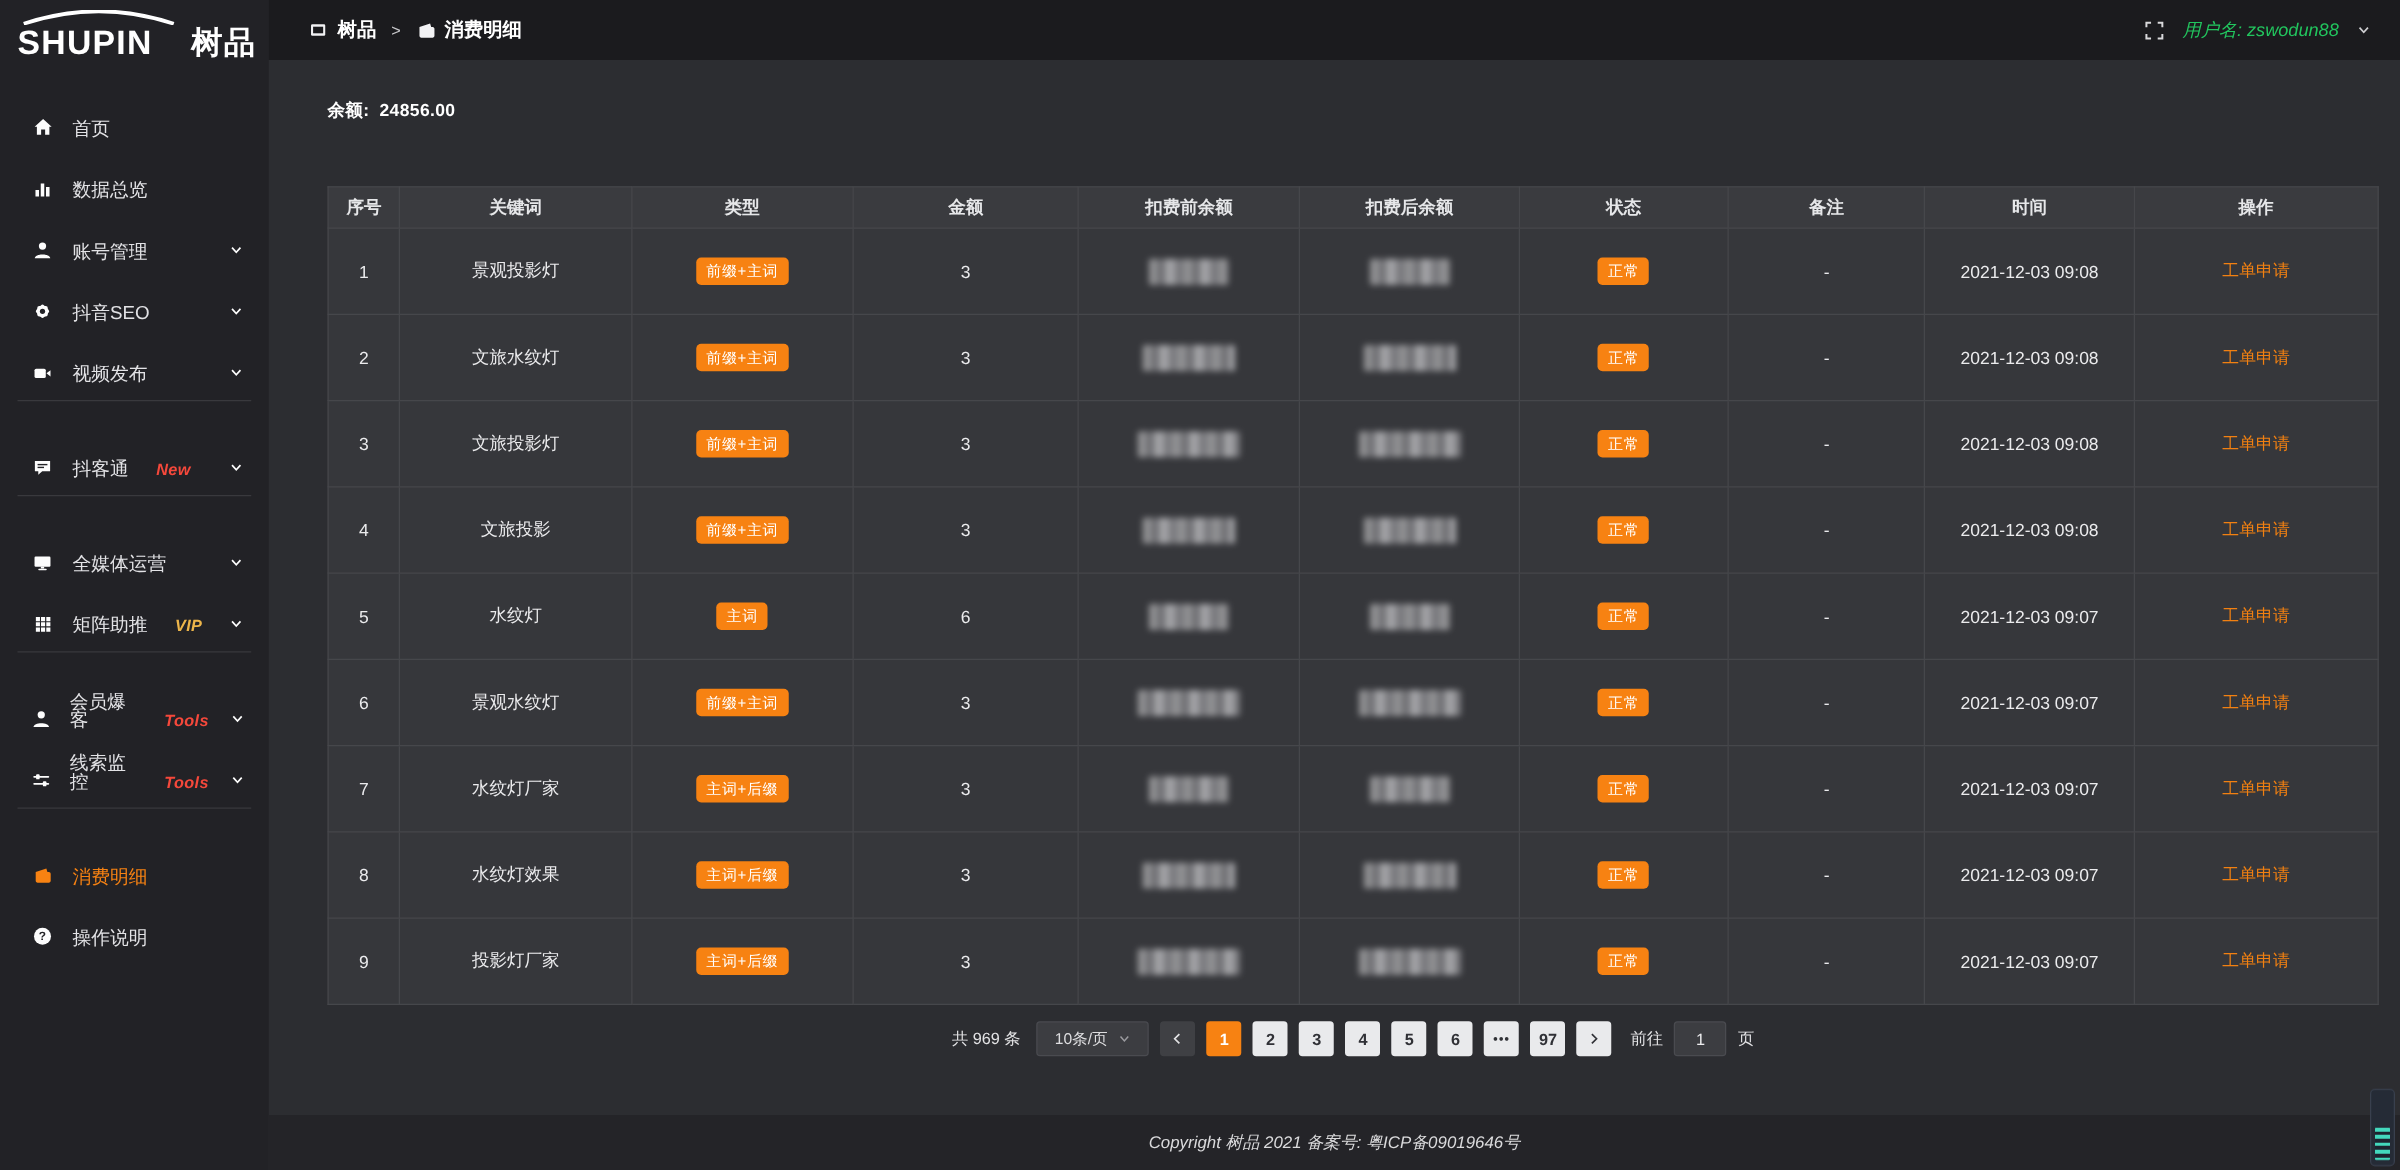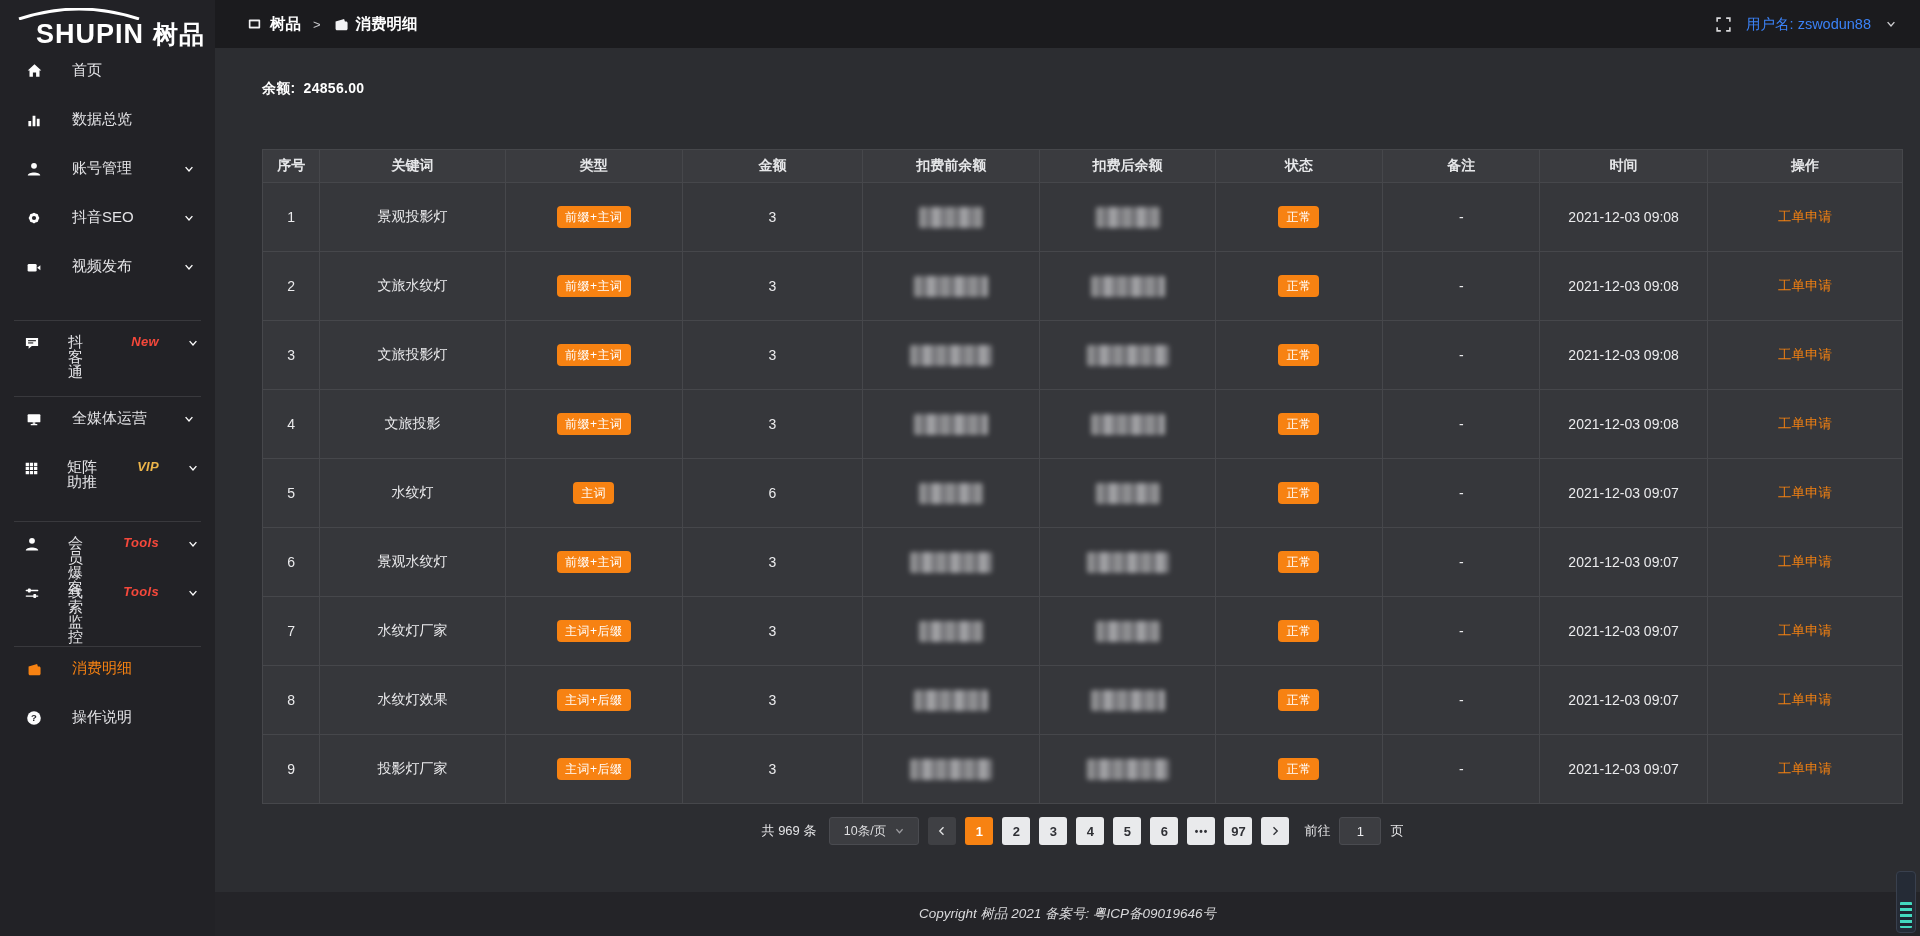--- a/index.html
+++ b/index.html
@@ -3,45 +3,45 @@
 <meta charset="utf-8">
 <style>
   * { margin:0; padding:0; box-sizing:border-box; }
   html,body { width:1920px; height:936px; overflow:hidden;
     font-family:"Liberation Sans","DejaVu Sans",sans-serif; background:#2c2d31; }
   .app { display:flex; width:1920px; height:936px; }
 
   
   .sidebar { width:215px; flex-shrink:0; background:#222226; display:flex; flex-direction:column; }
   .logo { display:flex; align-items:flex-end; gap:9px; height:52px; padding:6px 10px 4px 14px; }
-  .logo-en-wrap { display:flex; flex-direction:column; align-items:flex-end; }
+  .logo-en-wrap { display:flex; flex-direction:column; align-items:flex-start; }
   .logo-arc { display:block; margin-bottom:1px; }
   .logo-en { font-size:27px; font-weight:800; letter-spacing:1px; line-height:1; color:#fff; }
   .logo-cn { font-size:25px; font-weight:700; line-height:1.08; color:#fff; letter-spacing:1px; }
   .side-nav { padding-top:10px; flex:1; }
-  .side-item { height:49px; display:flex; align-items:flex-start; gap:28px; padding:0 16px 0 24px;
+  .side-item { height:49px; display:flex; align-items:flex-end; gap:14px; padding:0 16px 0 24px;
     color:#e3e3e6; font-size:15px; cursor:pointer; }
   .side-item .icon { width:20px; height:18px; display:flex; align-items:center; justify-content:center; color:#fdfdfd; }
   .side-item.active, .side-item.active .icon { color:#f78212; }
   .side-label { line-height:1; }
   .side-badge { font-size:13px; font-weight:bold; font-style:italic; margin-left:8px; letter-spacing:.3px; }
   .chev { margin-left:auto; color:#9b9b9f; width:13px; height:13px; display:flex; align-items:center; }
   .divider { height:1px; background:#39393d; margin:13px 14px; }
 
   
   .main { flex:1; display:flex; flex-direction:column; min-width:0; }
   .topbar { height:48px; background:#1b1b1e; display:flex; align-items:center;
     justify-content:space-between; padding:0 22px 0 32px; flex-shrink:0; }
   .breadcrumb { display:flex; align-items:center; }
   .bc-item { display:flex; align-items:center; gap:7px; color:#fff; font-size:15.5px; font-weight:600; cursor:pointer; }
   .bc-item .icon { width:16px; height:15px; color:#f2f2f4; display:flex; align-items:center; }
   .bc-sep { color:#c9c9cc; font-size:13px; margin:0 12px; font-weight:400; }
   .topbar-right { display:flex; align-items:center; gap:14px; }
   .fs-icon { width:17px; height:17px; color:#d9d9db; cursor:pointer; display:flex; align-items:center; }
-  .user-text { color:#3b82f6; font-size:14.5px; }
+  .user-text { color:#22c55e; font-size:14.5px;font-style:italic; }
   .user-chev { width:13px; height:13px; color:#cfcfd2; display:flex; align-items:center; cursor:pointer; }
 
   .content { flex:1; padding:26px 17px 0 47px; }
   .balance { color:#fff; font-size:14px; font-weight:bold; margin:6px 0 51px; letter-spacing:.3px; }
   .balance .val { margin-left:8px; }
 
   
   .data-table { width:100%; border-collapse:collapse; table-layout:fixed; background:#36373b; }
   .data-table th { height:33px; background:#3a3b3f; color:#e6e7e9; font-size:14px; font-weight:600;
     border:1px solid #46474b; text-align:center; }

